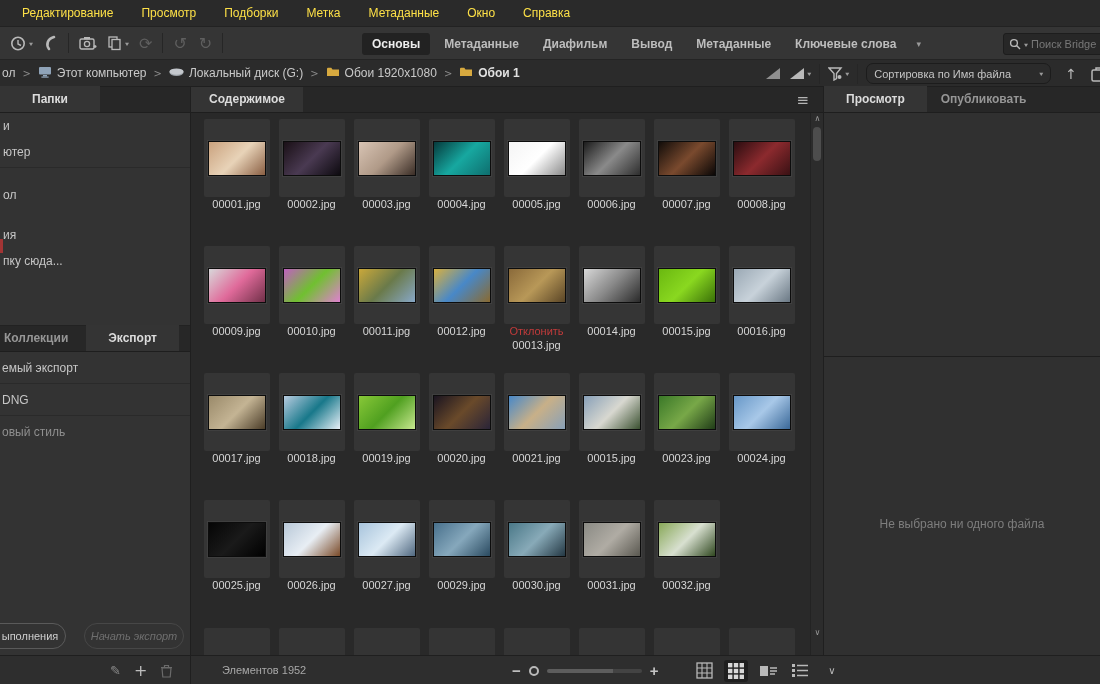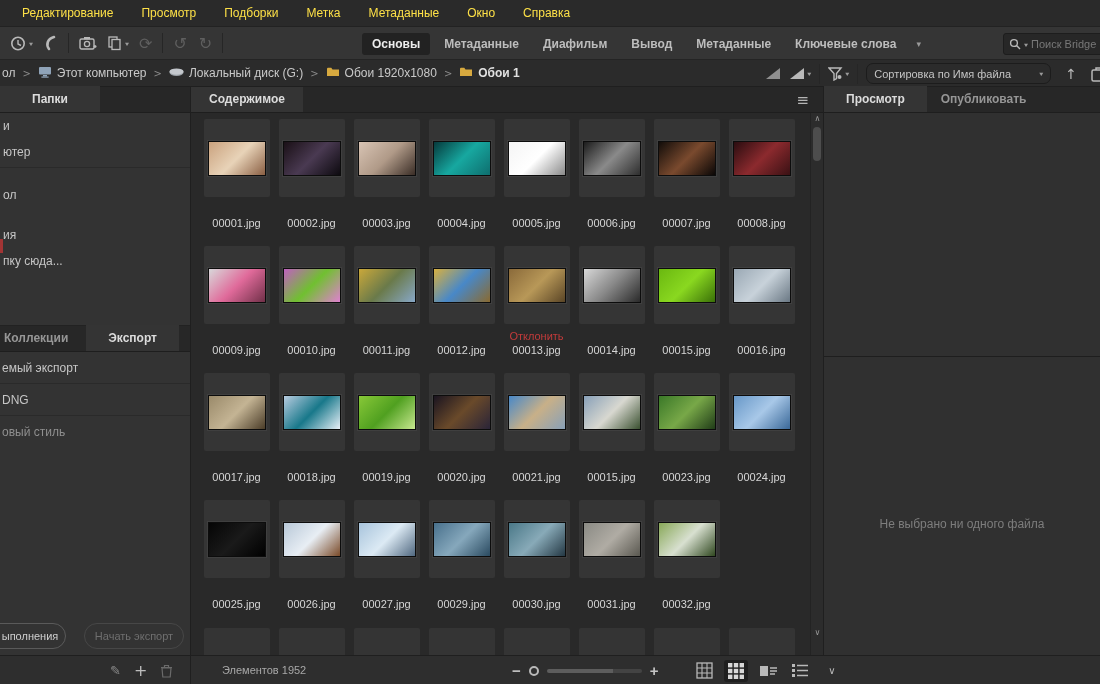--- a/index.html
+++ b/index.html
@@ -64,21 +64,21 @@
   .pill.dim { border-color:#474747; color:#6f6f6f; }
   
   .content { position:absolute; left:191px; top:87px; width:632px; height:568px; background:#292929; overflow:hidden; }
   .content .tabbar { position:relative; }
   .hamburger { position:absolute; right:14px; top:4px; color:#b5b5b5; font-size:15px; }
   .grid { position:absolute; left:8px; top:32px; width:604px; display:flex; flex-wrap:wrap; }
   .cell { width:75px; display:flex; flex-direction:column; align-items:center; margin-bottom:15px; }
   .card { width:66px; height:78px; background:#353535; border-radius:2px;
     display:flex; align-items:center; justify-content:center; }
   .thumb { width:58px; height:35px; border:1px solid #0c0c0c; box-shadow:0 0 0 1px #3f3f3f; }
-  .labelblock { height:34px; display:flex; flex-direction:column; justify-content:flex-end; align-items:center; }
+  .labelblock { height:34px; display:flex; flex-direction:column; justify-content:flex-start; align-items:center; }
   .fname { font-size:11px; color:#d6d6d6; line-height:15px; }
   .reject { font-size:11px; line-height:14px; }
   .partial-card { width:66px; height:27px; background:#343434; border-radius:2px 2px 0 0; margin:0 4.5px; }
   .partialrow { position:absolute; left:8px; top:541px; display:flex; }
   
   .scroll { position:absolute; right:0; top:26px; width:13px; bottom:0; background:#2c2c2c; border-left:1px solid #232323; }
   .scroll .arrow { position:absolute; left:2px; width:9px; text-align:center; color:#9a9a9a; font-size:8px; }
   .scroll .thumbbar { position:absolute; left:2px; top:14px; width:8px; height:34px; background:#4d4d4d; border-radius:4px; }
   
   .rightpanel { position:absolute; left:824px; top:87px; width:276px; height:568px; background:#303030; }
@@ -265,21 +265,21 @@
       </div>
       <div id="explist">
           <div class="exp-item">емый экспорт</div>
           <div class="exp-item">DNG</div>
           <div class="exp-item dim">овый стиль</div>
         </div>
       <div class="side-btns">
         <div class="pill" style="left:-32px; width:98px; padding-left:26px;">
             <span>ыполнения</span>
           </div>
-        <div class="pill dim" style="left:84px; width:100px;">
+        <div class="pill dim" style="left:84px; width:100px;font-style:italic;">
             <span>Начать экспорт</span>
           </div>
       </div>
     </div>
   </div>
   <div class="vdiv" style="left:190px;"></div>
 
   <div class="content">
     <div class="tabbar">
       <div class="tab active" style="padding:0 18px;">Содержимое</div>

